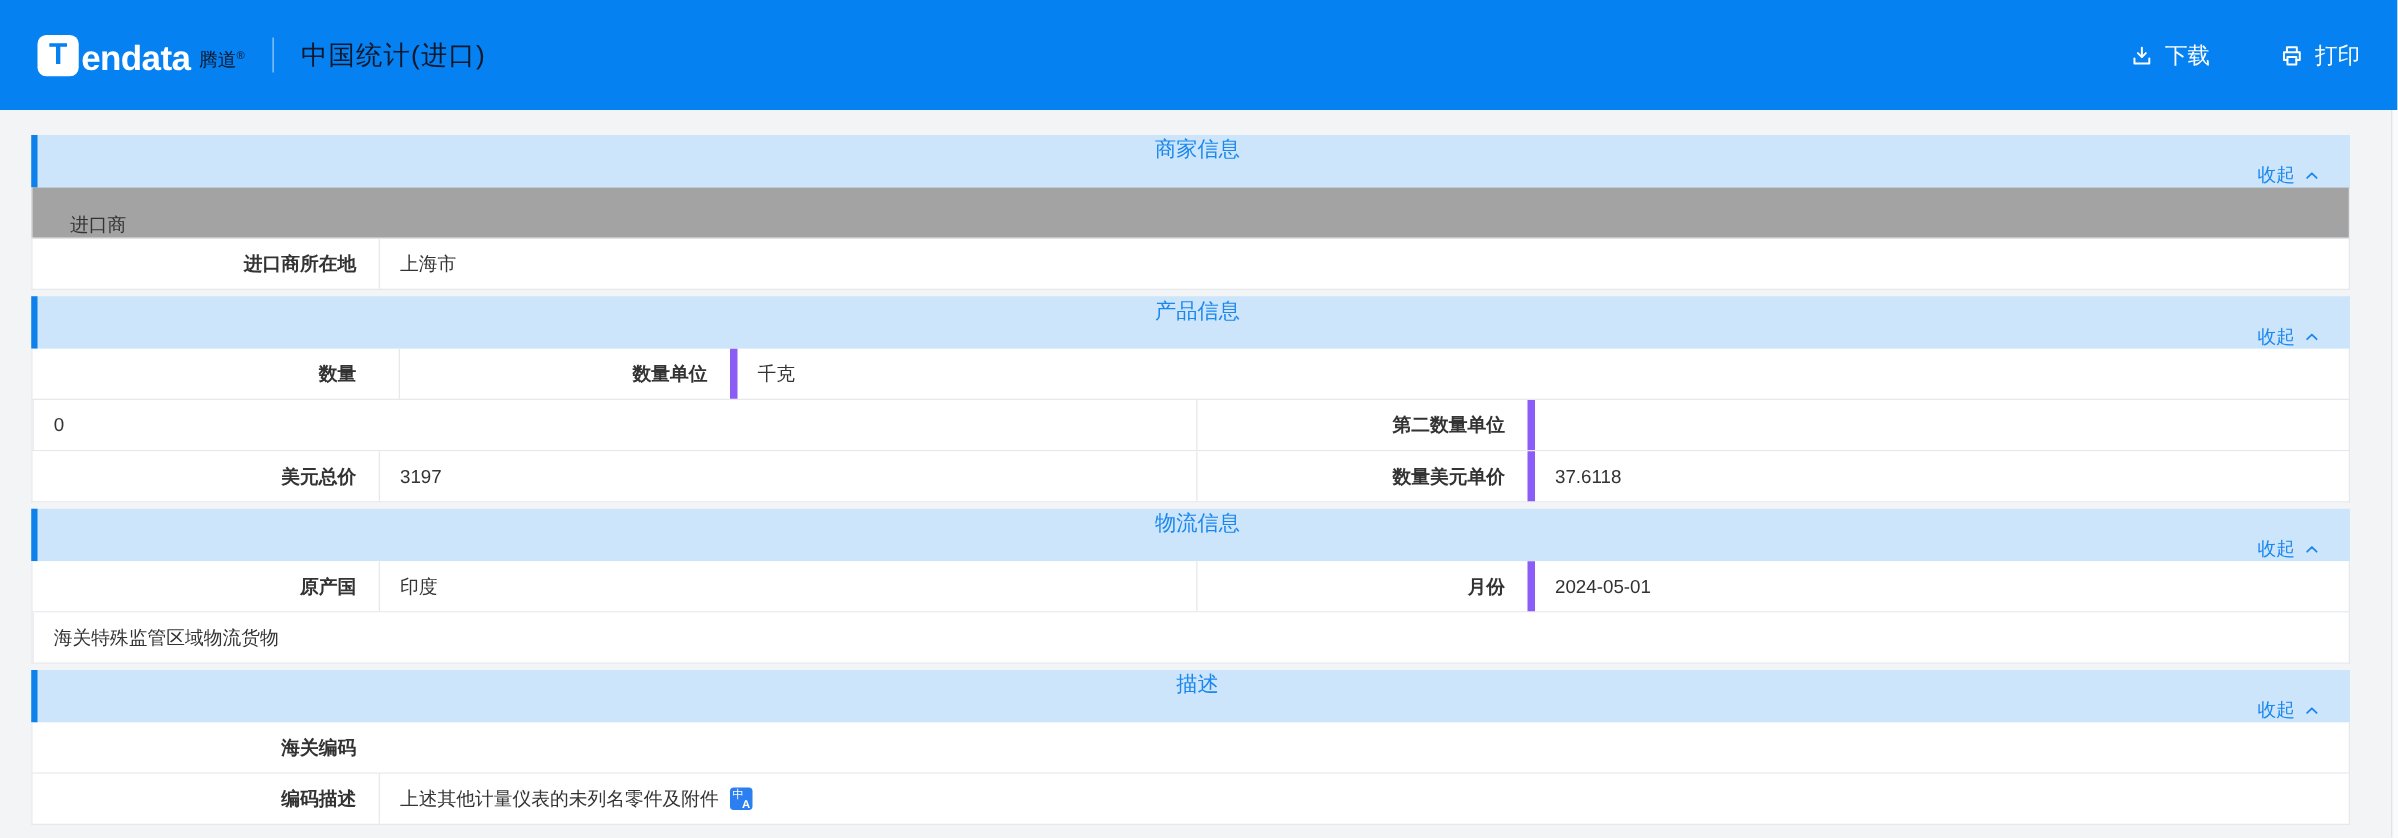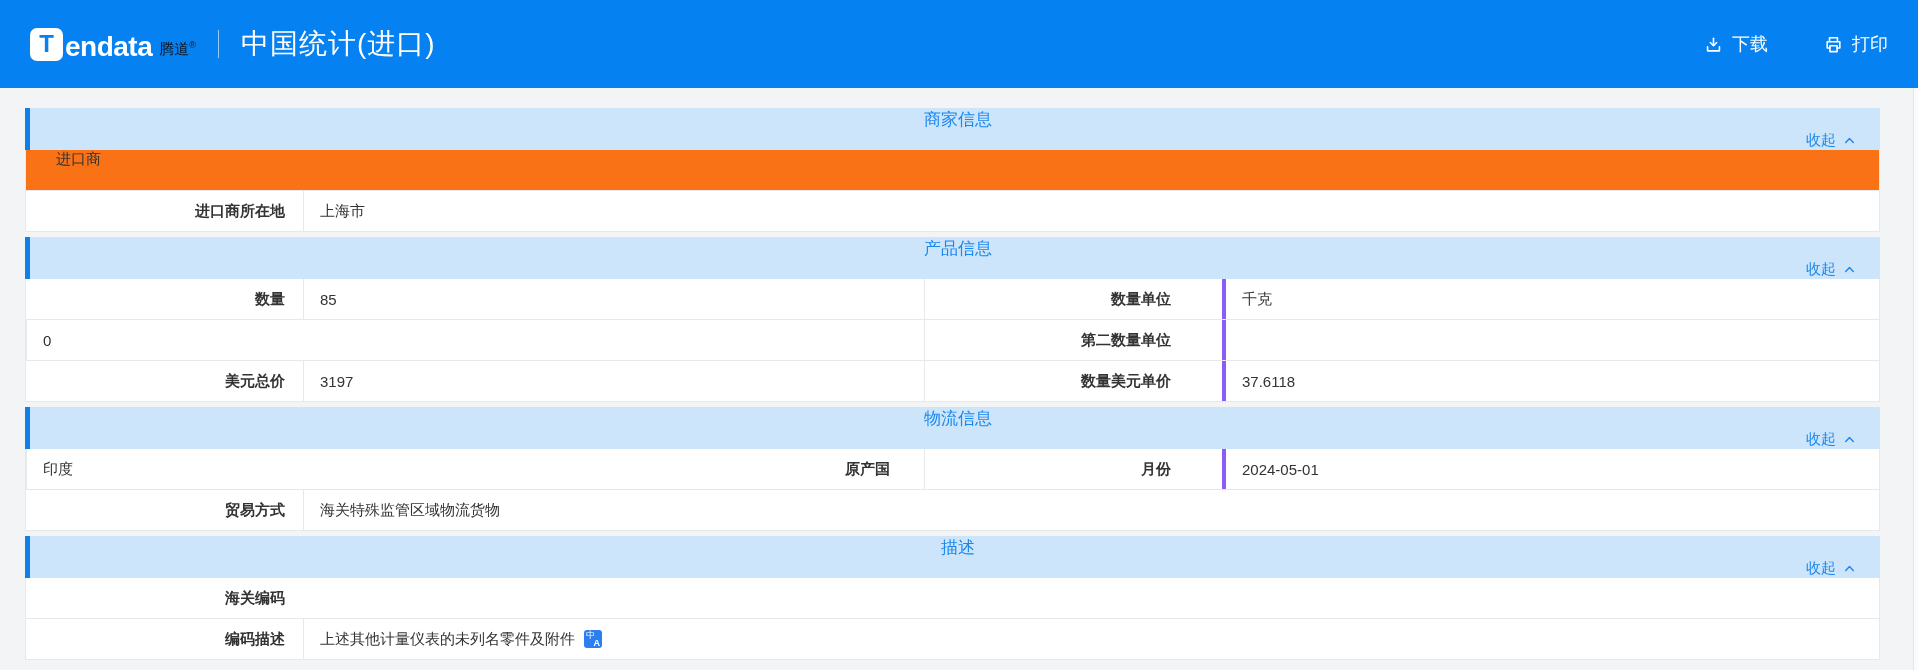--- a/index.html
+++ b/index.html
@@ -20,21 +20,21 @@
   .logo-box {
     width:33px; height:33px; background:#fff; border-radius:7px;
     display:flex; align-items:center; justify-content:center;
     margin-right:2px;
   }
   .logo-t { color:#0681f1; font-weight:bold; font-size:24px; line-height:1; }
   .logo-text { color:#fff; font-weight:bold; font-size:28px; line-height:0.95; letter-spacing:-0.5px; }
   .logo-cn { color:#0f172a; font-size:15px; margin-left:7px; line-height:1.5; }
   .logo-cn sup { font-size:9px; vertical-align:super; }
   .title-sep { width:1px; height:28px; background:rgba(255,255,255,.6); margin:0 22px; align-self:center; }
-  .page-title { color:#ffffff; font-size:28px; font-weight:500; letter-spacing:1px; }
+  .page-title { color:#0f172a; font-size:21px; font-weight:500; letter-spacing:1px; }
   .actions { margin-left:auto; display:flex; align-items:center; gap:56px; }
   .action {
     display:flex; align-items:center; gap:9px;
     background:none; border:none; color:#fff; font-size:18px;
     font-family:inherit; cursor:pointer;
   }
   
   .content { margin:20px 38px 0 25px; }
   .panel + .panel { margin-top:5px; }
   .panel-header {
@@ -50,32 +50,32 @@
     color:#1a87ee; font-size:15px; text-decoration:none; cursor:pointer;
   }
   .row {
     display:flex; align-items:stretch; height:41px;
     background:#fff;
     border-bottom:1px solid #e6e8eb;
     border-left:1px solid #e6e8eb;
     border-right:1px solid #e6e8eb;
     font-size:15px;
   }
-  .row.plain { background:#f97316; align-items:flex-start; padding-left:30px; }
+  .row.plain { background:#a3a3a3; align-items:flex-end; padding-left:30px; }
   .cell { display:flex; align-items:center; }
   .lab {
     width:277px; justify-content:flex-end; text-align:right;
     padding-right:18px; font-weight:bold; color:#333; flex:none;
   }
   .val { flex:1 1 auto; padding-left:16px; border-left:1px solid #e6e8eb; color:#333; }
   .lab2 {
     width:265px; flex:none; justify-content:flex-end; text-align:right;
     padding-right:18px; font-weight:bold; border-left:1px solid #e6e8eb;margin-left:16px;
   }
-  .val2 { width:657px; flex:none; padding-left:16px; border-left:4px solid #8b5cf6;margin-left:33px; }
+  .val2 { width:657px; flex:none; padding-left:16px; border-left:6px solid #8b5cf6; }
   .trans-icon {
     width:18px; height:18px; background:#2c7ff0; border-radius:3px;
     position:relative; display:inline-block; margin-left:9px; flex:none;
     cursor:pointer;
   }
   .trans-icon .g1 { position:absolute; left:2px; top:0px; color:#fff; font-size:9px; line-height:10px; }
   .trans-icon .g2 { position:absolute; right:2px; bottom:0px; color:#fff; font-size:9px; font-weight:bold; line-height:10px; }
   
   .scroll-track {
     position:fixed; top:88px; right:0; width:5px; height:582px;
@@ -141,21 +141,20 @@
       <span class="panel-title">产品信息</span>
       <a class="collapse">
         <span>收起</span>
         <svg width="13" height="13" viewBox="0 0 24 24" fill="none" stroke="#1a87ee" stroke-width="2.6" stroke-linecap="round" stroke-linejoin="round">
             <path d="M5 15.5l7-7 7 7"></path>
           </svg>
       </a>
     </div>
     <div class="row">
       <div class="cell lab">数量</div>
-      <div class="cell val">85</div>
       <div class="cell lab2">数量单位</div>
       <div class="cell val2">千克</div>
     </div>
     <div class="row">
       <div class="cell val">0</div>
       <div class="cell lab2">第二数量单位</div>
       <div class="cell val2"></div>
     </div>
     <div class="row">
       <div class="cell lab">美元总价</div>
@@ -169,27 +168,26 @@
     <div class="panel-header">
       <span class="panel-title">物流信息</span>
       <a class="collapse">
         <span>收起</span>
         <svg width="13" height="13" viewBox="0 0 24 24" fill="none" stroke="#1a87ee" stroke-width="2.6" stroke-linecap="round" stroke-linejoin="round">
             <path d="M5 15.5l7-7 7 7"></path>
           </svg>
       </a>
     </div>
     <div class="row">
+      <div class="cell lab">原产国</div>
       <div class="cell val">印度</div>
-      <div class="cell lab">原产国</div>
       <div class="cell lab2">月份</div>
       <div class="cell val2">2024-05-01</div>
     </div>
     <div class="row">
-      <div class="cell lab">贸易方式</div>
       <div class="cell val">海关特殊监管区域物流货物</div>
     </div>
   </section>
 
   <section class="panel">
     <div class="panel-header">
       <span class="panel-title">描述</span>
       <a class="collapse">
         <span>收起</span>
         <svg width="13" height="13" viewBox="0 0 24 24" fill="none" stroke="#1a87ee" stroke-width="2.6" stroke-linecap="round" stroke-linejoin="round">

